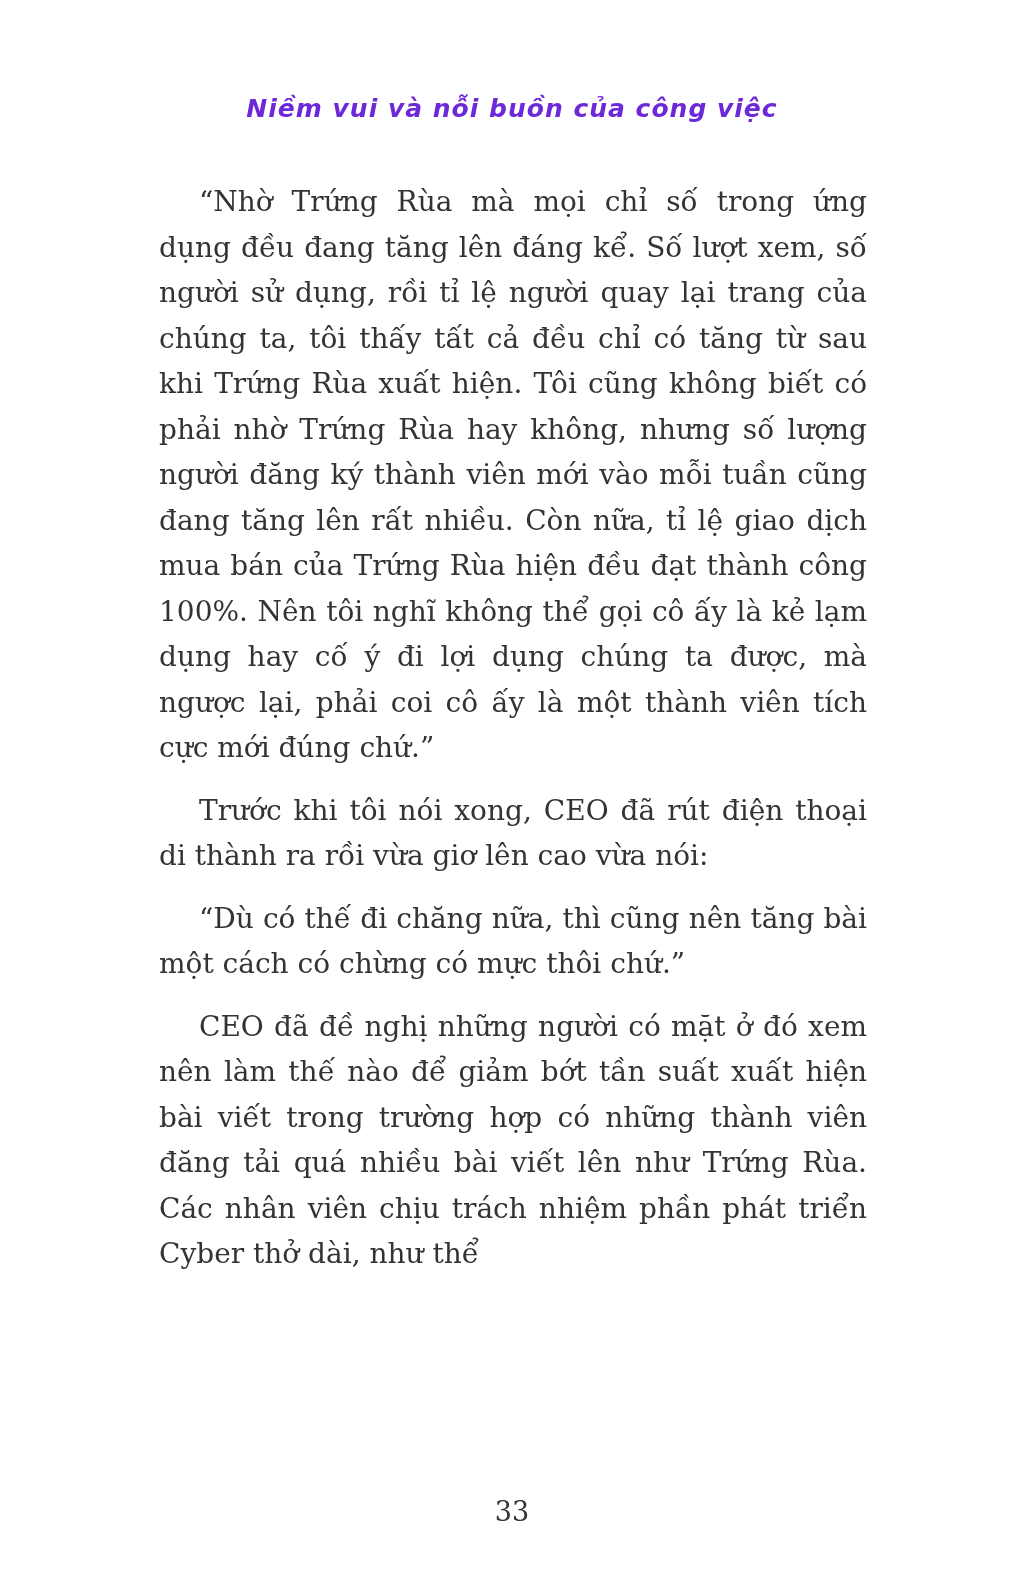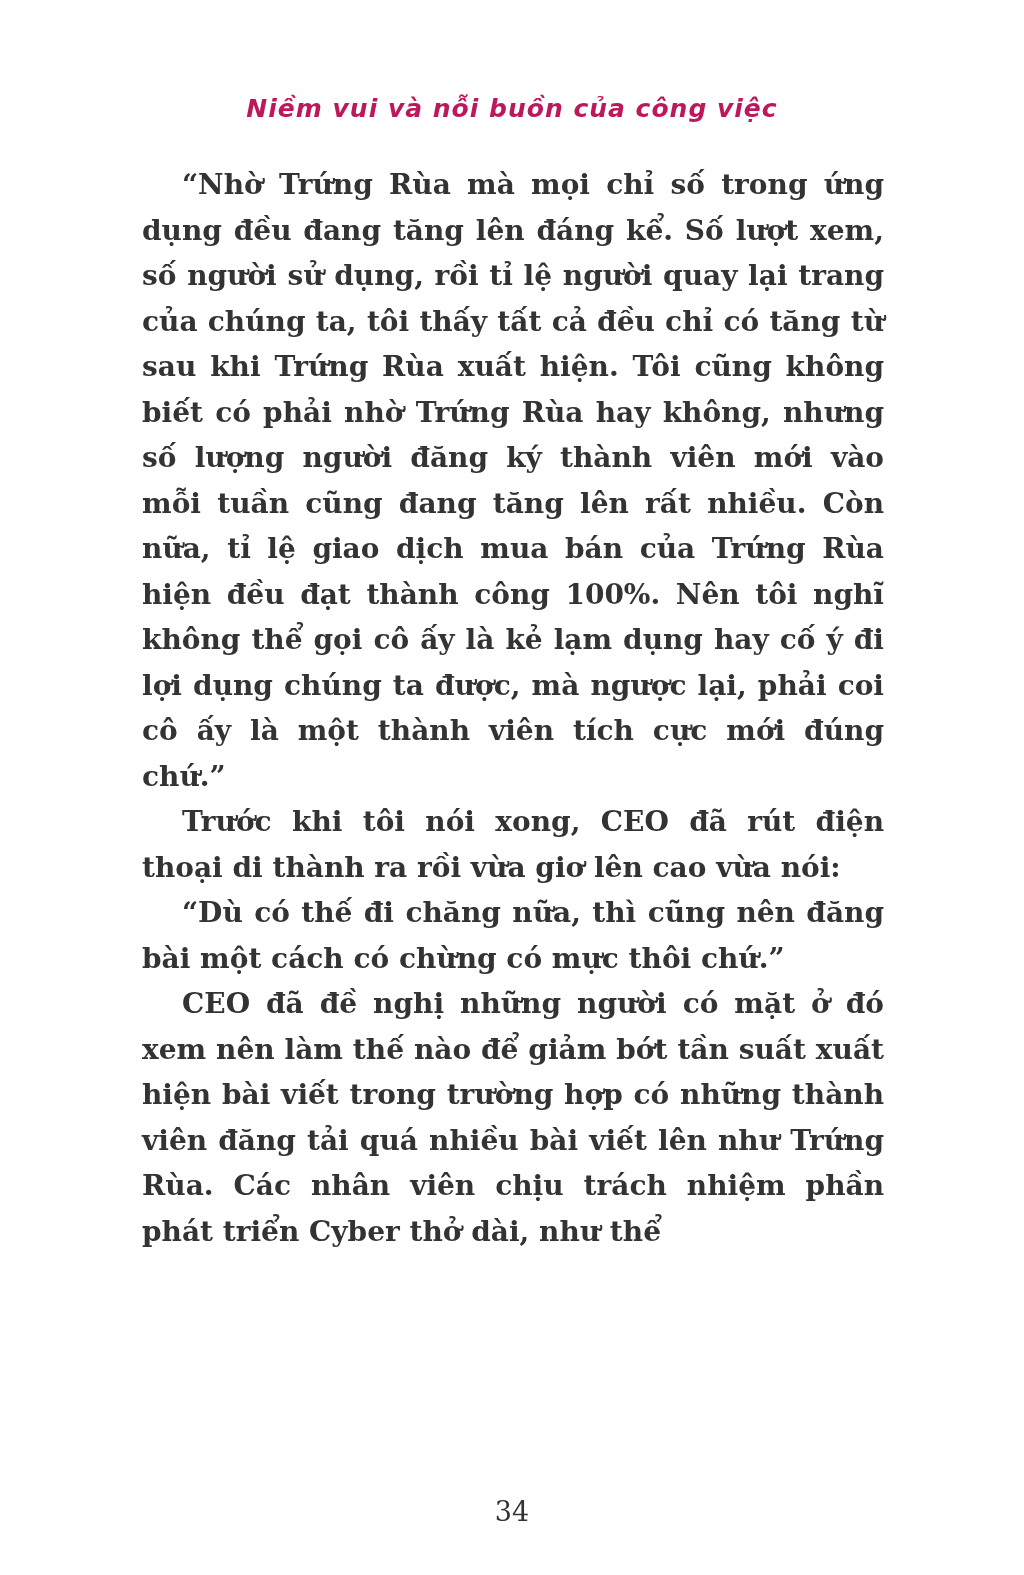--- a/index.html
+++ b/index.html
@@ -19,37 +19,36 @@
       position: absolute;
       top: 94px;
       left: 0;
       right: 0;
       text-align: center;
       font-family: "DejaVu Sans", sans-serif;
       font-style: italic;
       font-weight: 600;
       font-size: 25px;
       letter-spacing: 1px;
-      color: #be185d;
+      color: #6d28d9;
     }
     .page-body {
       position: absolute;
       top: 162px;
       left: 142px;
       width: 742px;
       font-family: "DejaVu Serif", "Liberation Serif", serif;
       font-size: 28px;
       line-height: 45.5px;
       text-align: justify;
       color: #333333;
     }
     .para {
-      margin: 0;
+      margin: 17px;
       text-indent: 40px;
-      font-weight: bold;
     }
     .page-number {
       position: absolute;
       bottom: 48px;
       left: 0;
       right: 0;
       text-align: center;
       font-family: "DejaVu Serif", "Liberation Serif", serif;
       font-size: 27px;
       color: #333333;
@@ -57,18 +56,18 @@
   </style>
 </head>
 <body>
 
 <div class="page">
   <div class="running-header">Niềm vui và nỗi buồn của công việc</div>
 
   <div class="page-body">
       <p class="para">“Nhờ Trứng Rùa mà mọi chỉ số trong ứng dụng đều đang tăng lên đáng kể. Số lượt xem, số người sử dụng, rồi tỉ lệ người quay lại trang của chúng ta, tôi thấy tất cả đều chỉ có tăng từ sau khi Trứng Rùa xuất hiện. Tôi cũng không biết có phải nhờ Trứng Rùa hay không, nhưng số lượng người đăng ký thành viên mới vào mỗi tuần cũng đang tăng lên rất nhiều. Còn nữa, tỉ lệ giao dịch mua bán của Trứng Rùa hiện đều đạt thành công 100%. Nên tôi nghĩ không thể gọi cô ấy là kẻ lạm dụng hay cố ý đi lợi dụng chúng ta được, mà ngược lại, phải coi cô ấy là một thành viên tích cực mới đúng chứ.”</p>
       <p class="para">Trước khi tôi nói xong, CEO đã rút điện thoại di thành ra rồi vừa giơ lên cao vừa nói:</p>
-      <p class="para">“Dù có thế đi chăng nữa, thì cũng nên đăng bài một cách có chừng có mực thôi chứ.”</p>
+      <p class="para">“Dù có thế đi chăng nữa, thì cũng nên tăng bài một cách có chừng có mực thôi chứ.”</p>
       <p class="para">CEO đã đề nghị những người có mặt ở đó xem nên làm thế nào để giảm bớt tần suất xuất hiện bài viết trong trường hợp có những thành viên đăng tải quá nhiều bài viết lên như Trứng Rùa. Các nhân viên chịu trách nhiệm phần phát triển Cyber thở dài, như thể</p>
     </div>
 
-  <div class="page-number">34</div>
+  <div class="page-number">33</div>
 </div>
 
 </body></html>

